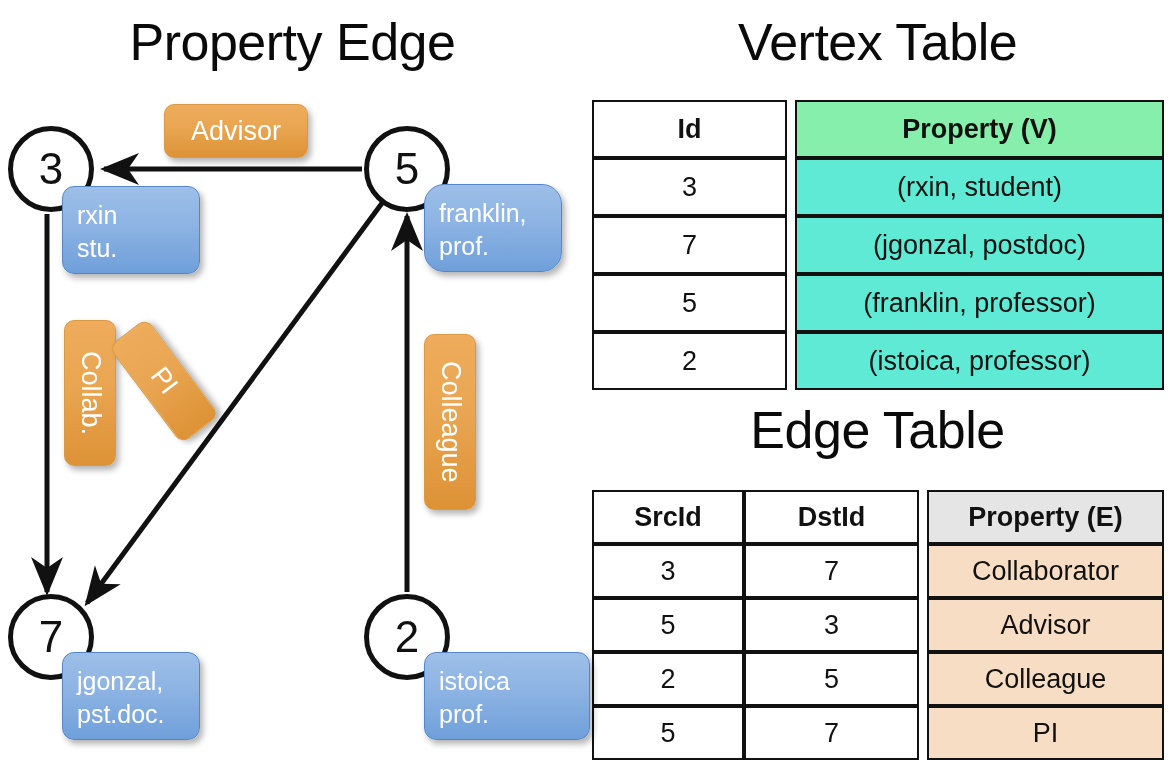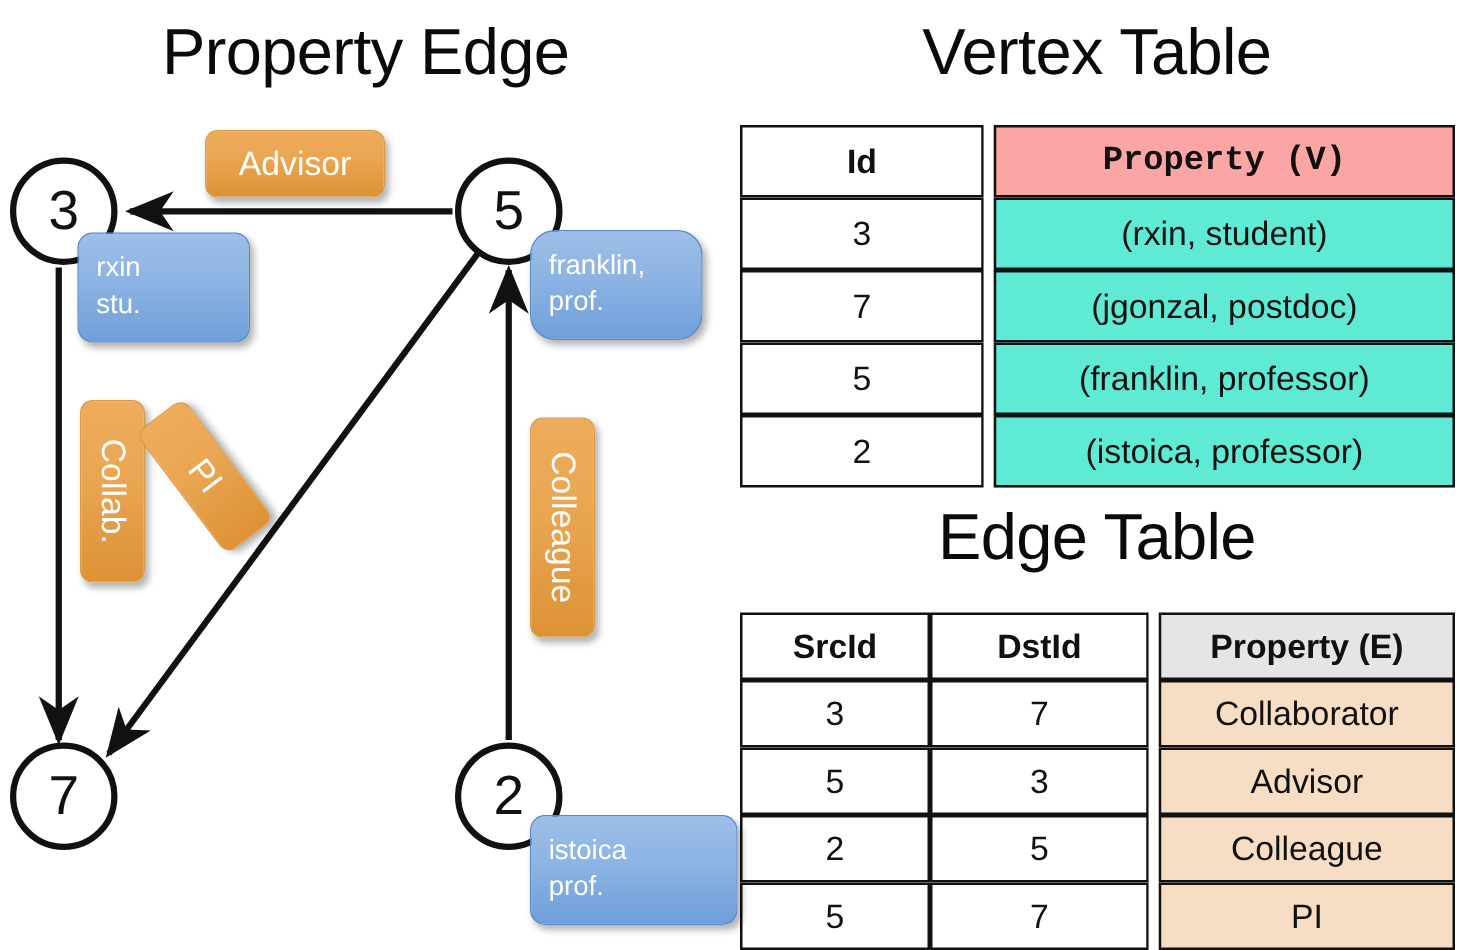--- a/index.html
+++ b/index.html
@@ -70,21 +70,21 @@
   .prop-box {
     position: absolute;
     border-radius: 12px;
     box-sizing: border-box;
     border: 1px solid #5786c6;
     background: linear-gradient(to bottom, #9dbfe8 0%, #8cb3e3 45%, #6f9fda 100%);
     box-shadow: 3px 4px 6px rgba(0,0,0,0.30);
     color: #ffffff;
     font-family: "Liberation Sans", sans-serif;
     font-weight: 300;
-    font-size: 22px;
+    font-size: 25px;
     line-height: 1.32;
     padding: 12px 0 0 14px;
     z-index: 6;
   }
   #prop-rxin     { left: 62px;  top: 186px; width: 138px; height: 88px; }
   #prop-franklin { left: 424px; top: 184px; width: 138px; height: 88px; border-radius: 20px; }
   #prop-jgonzal  { left: 62px;  top: 652px; width: 138px; height: 88px; }
   #prop-istoica  { left: 424px; top: 652px; width: 166px; height: 88px; }
 
   
@@ -158,21 +158,21 @@
   #vertex-table col.c-id   { width: 195px; }
   #vertex-table col.c-gap  { width: 8px; }
   #vertex-table col.c-prop { width: 369px; }
   #vertex-table .gapcell {
     border: none;
     background: #ffffff;
   }
   #vertex-table .id-cell   { height: 58px; }
   #vertex-table .prop-cell { height: 58px; background: #5eead4; margin-left: 40px; }
   #vertex-table th.id-head   { height: 58px; margin-top: 28px; }
-  #vertex-table th.prop-head { height: 58px; background: #fca5a5; font-family: Liberation Mono, monospace; }
+  #vertex-table th.prop-head { height: 58px; background: #86efac; }
 
   
   #edge-table { left: 592px; top: 490px; width: 572px; }
   #edge-table col.c-src  { width: 152px; }
   #edge-table col.c-dst  { width: 175px; }
   #edge-table col.c-gap  { width: 8px; }
   #edge-table col.c-prop { width: 237px; }
   #edge-table .gapcell {
     border: none;
     background: #ffffff;
@@ -221,20 +221,24 @@
     <span>2</span>
   </div>
 
   <div class="prop-box" id="prop-rxin">
     <div>rxin</div>
     <div>stu.</div>
   </div>
   <div class="prop-box" id="prop-franklin">
     <div>franklin,</div>
     <div>prof.</div>
+  </div>
+  <div class="prop-box" id="prop-jgonzal">
+    <div>jgonzal,</div>
+    <div>pst.doc.</div>
   </div>
   <div class="prop-box" id="prop-istoica">
     <div>istoica</div>
     <div>prof.</div>
   </div>
 
   <div class="edge-label" id="edge-label-advisor">
     <span>Advisor</span>
   </div>
   <div class="edge-label" id="edge-label-collab">

